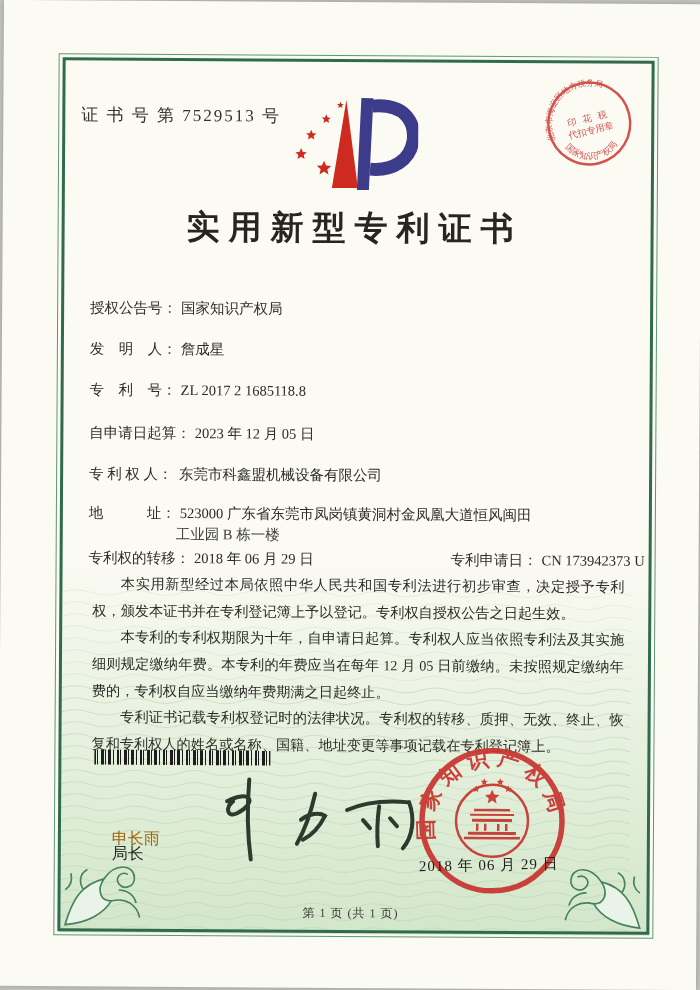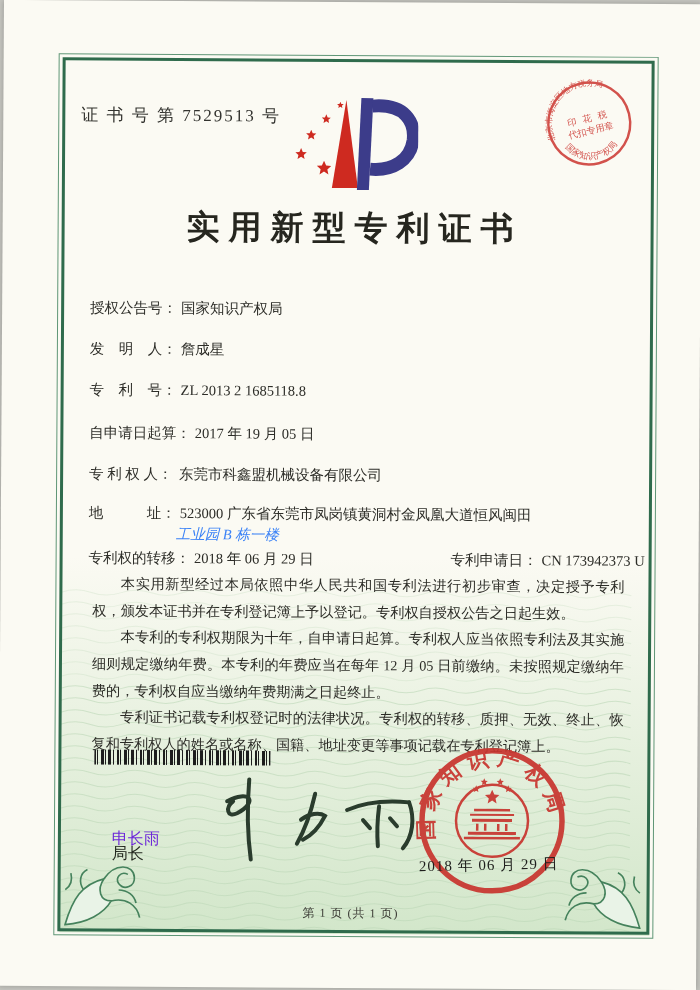--- a/index.html
+++ b/index.html
@@ -28,36 +28,36 @@
     z-index:3;
   }
   .cert-no{position:absolute;left:78px;top:103px;font-size:17px;letter-spacing:2px;color:#33332f;z-index:5;}
   .logo{position:absolute;left:285px;top:94px;z-index:5;}
   .title{position:absolute;left:60px;top:204px;width:584px;text-align:center;
     font-size:33px;font-weight:bold;letter-spacing:9px;color:#26261f;z-index:5;}
   .frow{position:absolute;left:88px;font-size:14.5px;color:#2d2d28;z-index:5;white-space:nowrap;}
   .frow .lab{display:inline-block;min-width:86px;}
   .frow .val{margin-left:4px;}
   .grant-no{position:absolute;left:362px;top:0;}
-  .addr2{position:absolute;left:175px;top:524px;font-size:14.5px;color:#3b82f6;z-index:5;font-style:italic;}
+  .addr2{position:absolute;left:175px;top:524px;font-size:14.5px;color:#404040;z-index:5;}
   .paras{position:absolute;left:92px;top:570px;width:532px;z-index:5;
     font-size:14.2px;line-height:1.88;color:#2c2c27;text-align:justify;}
   .paras p{margin:0;text-indent:2em;}
   .barcode{
     position:absolute;left:95px;top:749px;width:176px;height:15px;z-index:5;
     background:repeating-linear-gradient(90deg,
       #1d1d1d 0 2px,transparent 2px 3px,
       #1d1d1d 3px 4px,transparent 4px 7px,
       #1d1d1d 7px 10px,transparent 10px 11px,
       #1d1d1d 11px 12px,transparent 12px 14px,
       #1d1d1d 14px 17px,transparent 17px 19px,
       #1d1d1d 19px 20px,transparent 20px 23px);
   }
   .signer-title{position:absolute;left:113px;top:795px;font-size:16px;color:#23281f;z-index:5;margin-top:48px;}
-  .signer-name{position:absolute;left:113px;top:828px;font-size:16px;color:#6d28d9;z-index:5;}
+  .signer-name{position:absolute;left:113px;top:828px;font-size:16px;color:#a16207;z-index:5;}
   .signature{position:absolute;left:198px;top:766px;z-index:5;}
   .seal{position:absolute;left:413px;top:738px;z-index:6;opacity:.92;}
   .seal-date{position:absolute;left:405px;top:853px;width:170px;text-align:center;
     font-size:15px;color:#1e1e1c;z-index:7;transform:rotate(-1.5deg);letter-spacing:1px;}
   .tax-stamp{position:absolute;left:540px;top:74px;z-index:6;opacity:.88;transform:rotate(-14deg);}
   .footer{position:absolute;left:60px;top:903px;width:584px;text-align:center;
     font-size:12px;color:#3a3a34;z-index:5;letter-spacing:1px;}
   .flourish{position:absolute;z-index:4;}
   .flourish.left{left:63px;top:836px;}
   .flourish.right{left:553px;top:836px;transform:scaleX(-1);}
@@ -150,24 +150,24 @@
 
   <div class="title">实用新型专利证书</div>
 
   <div class="frow" style="top:298px">
     <span class="lab">授权公告号：</span><span class="val">国家知识产权局</span>
   </div>
   <div class="frow" style="top:339px">
     <span class="lab">发　明　人：</span><span class="val">詹成星</span>
   </div>
   <div class="frow" style="top:380px">
-    <span class="lab">专　利　号：</span><span class="val">ZL 2013 2 1685118.8</span>
+    <span class="lab">专　利　号：</span><span class="val">ZL 2017 2 1685118.8</span>
   </div>
   <div class="frow" style="top:423px">
-    <span class="lab">自申请日起算：</span><span class="val">2017 年 19 月 05 日</span>
+    <span class="lab">自申请日起算：</span><span class="val">2023 年 12 月 05 日</span>
   </div>
   <div class="frow" style="top:464px">
     <span class="lab">专 利 权 人：</span><span class="val">东莞市科鑫盟机械设备有限公司</span>
   </div>
   <div class="frow" style="top:503px">
     <span class="lab">地　　　址：</span><span class="val">523000 广东省东莞市凤岗镇黄洞村金凤凰大道恒风闽田</span>
   </div>
   <div class="addr2">工业园 B 栋一楼</div>
   <div class="frow" style="top:548px">
     <span class="lab">专利权的转移：</span><span class="val">2018 年 06 月 29 日</span>

